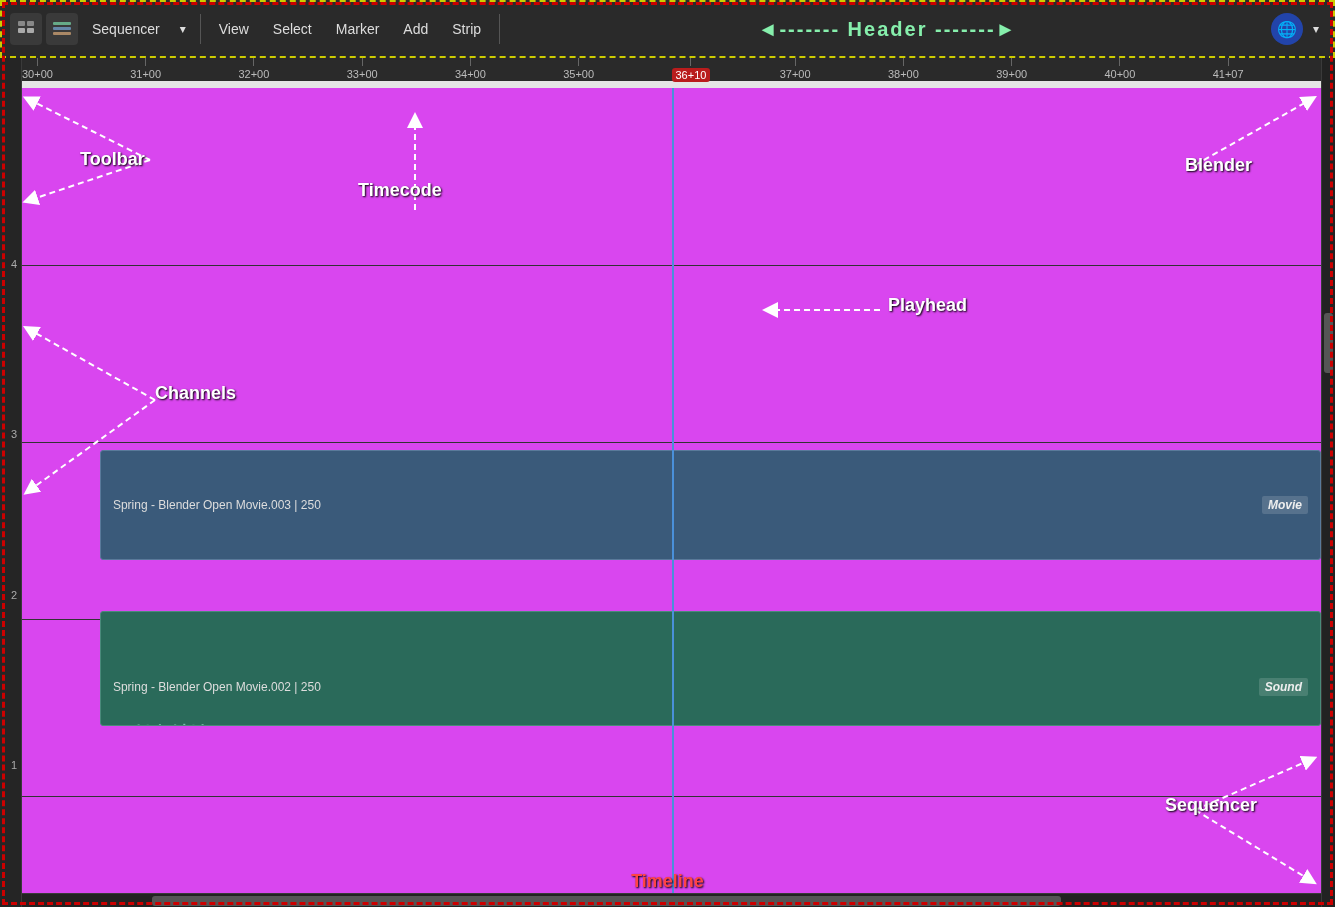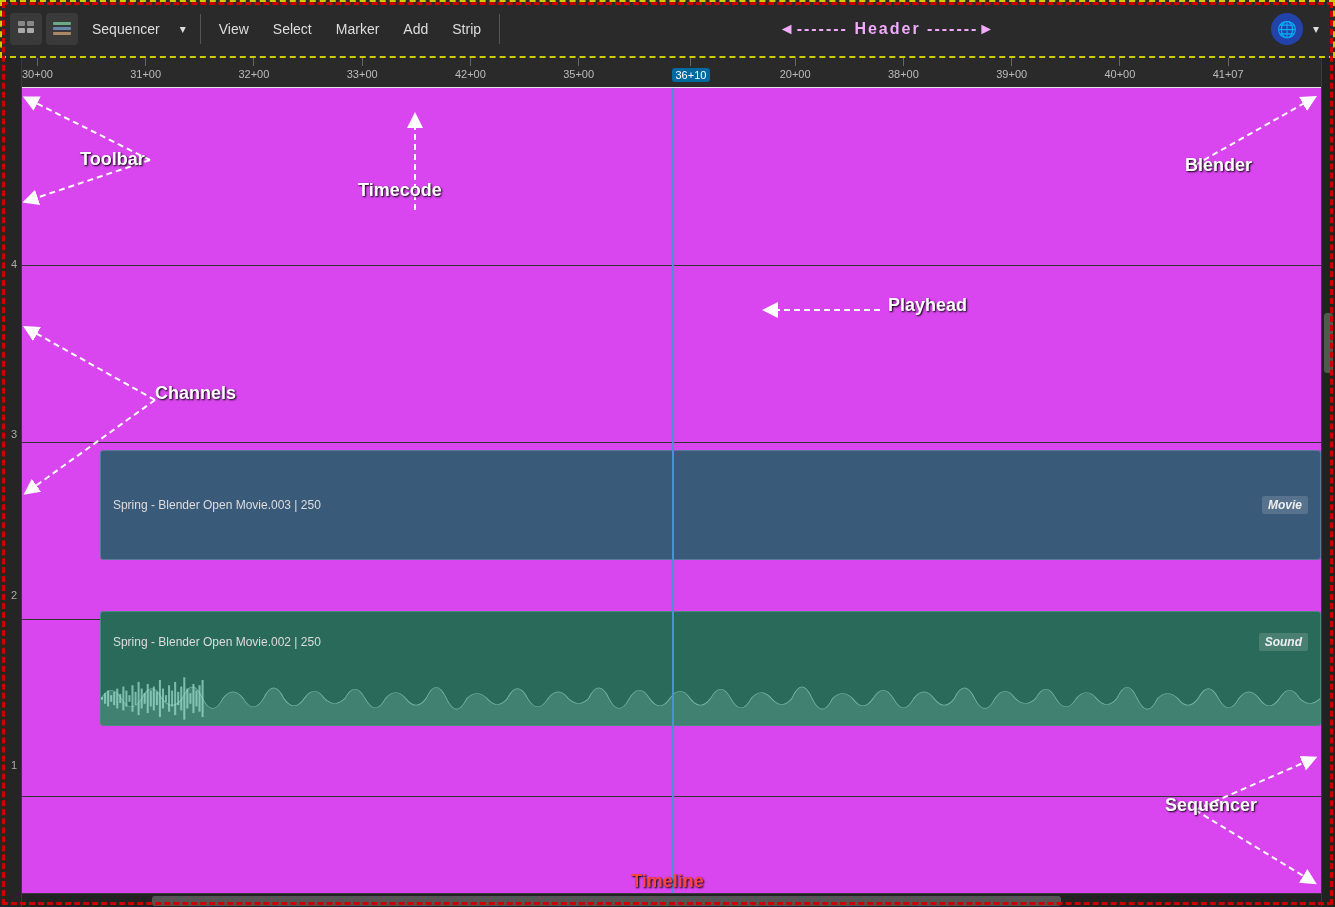--- a/index.html
+++ b/index.html
@@ -76,22 +76,22 @@
     }
 
     .header-dropdown {
       color: #ddd;
       font-size: 12px;
       padding: 4px 6px;
       cursor: pointer;
     }
 
     .header-arrow-label {
-      color: #f0abfc;
-      font-size: 16px;
+      color: #86efac;
+      font-size: 20px;
       font-weight: bold;
       letter-spacing: 2px;
       flex: 1;
       text-align: center;
     }
 
     .header-globe {
       width: 32px;
       height: 32px;
       background: #2244aa;
@@ -137,21 +137,21 @@
       display: flex;
       flex-direction: column;
       position: relative;
       overflow: hidden;
     }
 
     
     #timecode-ruler {
       height: 30px;
       background: #2a2a2a;
-      border-bottom: 1px solid #e5e5e5;
+      border-bottom: 7px solid #e5e5e5;
       display: flex;
       align-items: center;
       position: relative;
       flex-shrink: 0;
     }
 
     .timecode-mark {
       position: absolute;
       top: 0;
       display: flex;
@@ -166,21 +166,21 @@
     }
 
     .timecode-mark-label {
       color: #bbb;
       font-size: 11px;
       margin-top: 2px;
       white-space: nowrap;
     }
 
     .timecode-mark-label.active {
-      background: #0369a1;
+      background: #b91c1c;
       color: white;
       padding: 1px 4px;
       border-radius: 3px;
     }
 
     
     #tracks-area {
       flex: 1;
       background: #d946ef;
       position: relative;
@@ -244,20 +244,21 @@
       display: flex;
       flex-direction: column;
       overflow: hidden;
     }
 
     #sound-strip-header {
       display: flex;
       align-items: center;
       justify-content: space-between;
       padding: 21px 12px;
+      margin-top: 45px;
     }
 
     #waveform {
       flex: 1;
       position: relative;
       overflow: hidden;
     }
 
     
     #scrollbar-v {
@@ -379,33 +380,33 @@
       <div class="timecode-mark" style="left: 16.66%">
         <div class="timecode-mark-line"></div>
         <span class="timecode-mark-label">32+00</span>
       </div>
       <div class="timecode-mark" style="left: 25%">
         <div class="timecode-mark-line"></div>
         <span class="timecode-mark-label">33+00</span>
       </div>
       <div class="timecode-mark" style="left: 33.33%">
         <div class="timecode-mark-line"></div>
-        <span class="timecode-mark-label">42+00</span>
+        <span class="timecode-mark-label">34+00</span>
       </div>
       <div class="timecode-mark" style="left: 41.66%">
         <div class="timecode-mark-line"></div>
         <span class="timecode-mark-label">35+00</span>
       </div>
       <div class="timecode-mark" style="left: 50%">
         <div class="timecode-mark-line"></div>
         <span class="timecode-mark-label active">36+10</span>
       </div>
       <div class="timecode-mark" style="left: 58.33%">
         <div class="timecode-mark-line"></div>
-        <span class="timecode-mark-label">20+00</span>
+        <span class="timecode-mark-label">37+00</span>
       </div>
       <div class="timecode-mark" style="left: 66.66%">
         <div class="timecode-mark-line"></div>
         <span class="timecode-mark-label">38+00</span>
       </div>
       <div class="timecode-mark" style="left: 75%">
         <div class="timecode-mark-line"></div>
         <span class="timecode-mark-label">39+00</span>
       </div>
       <div class="timecode-mark" style="left: 83.33%">

